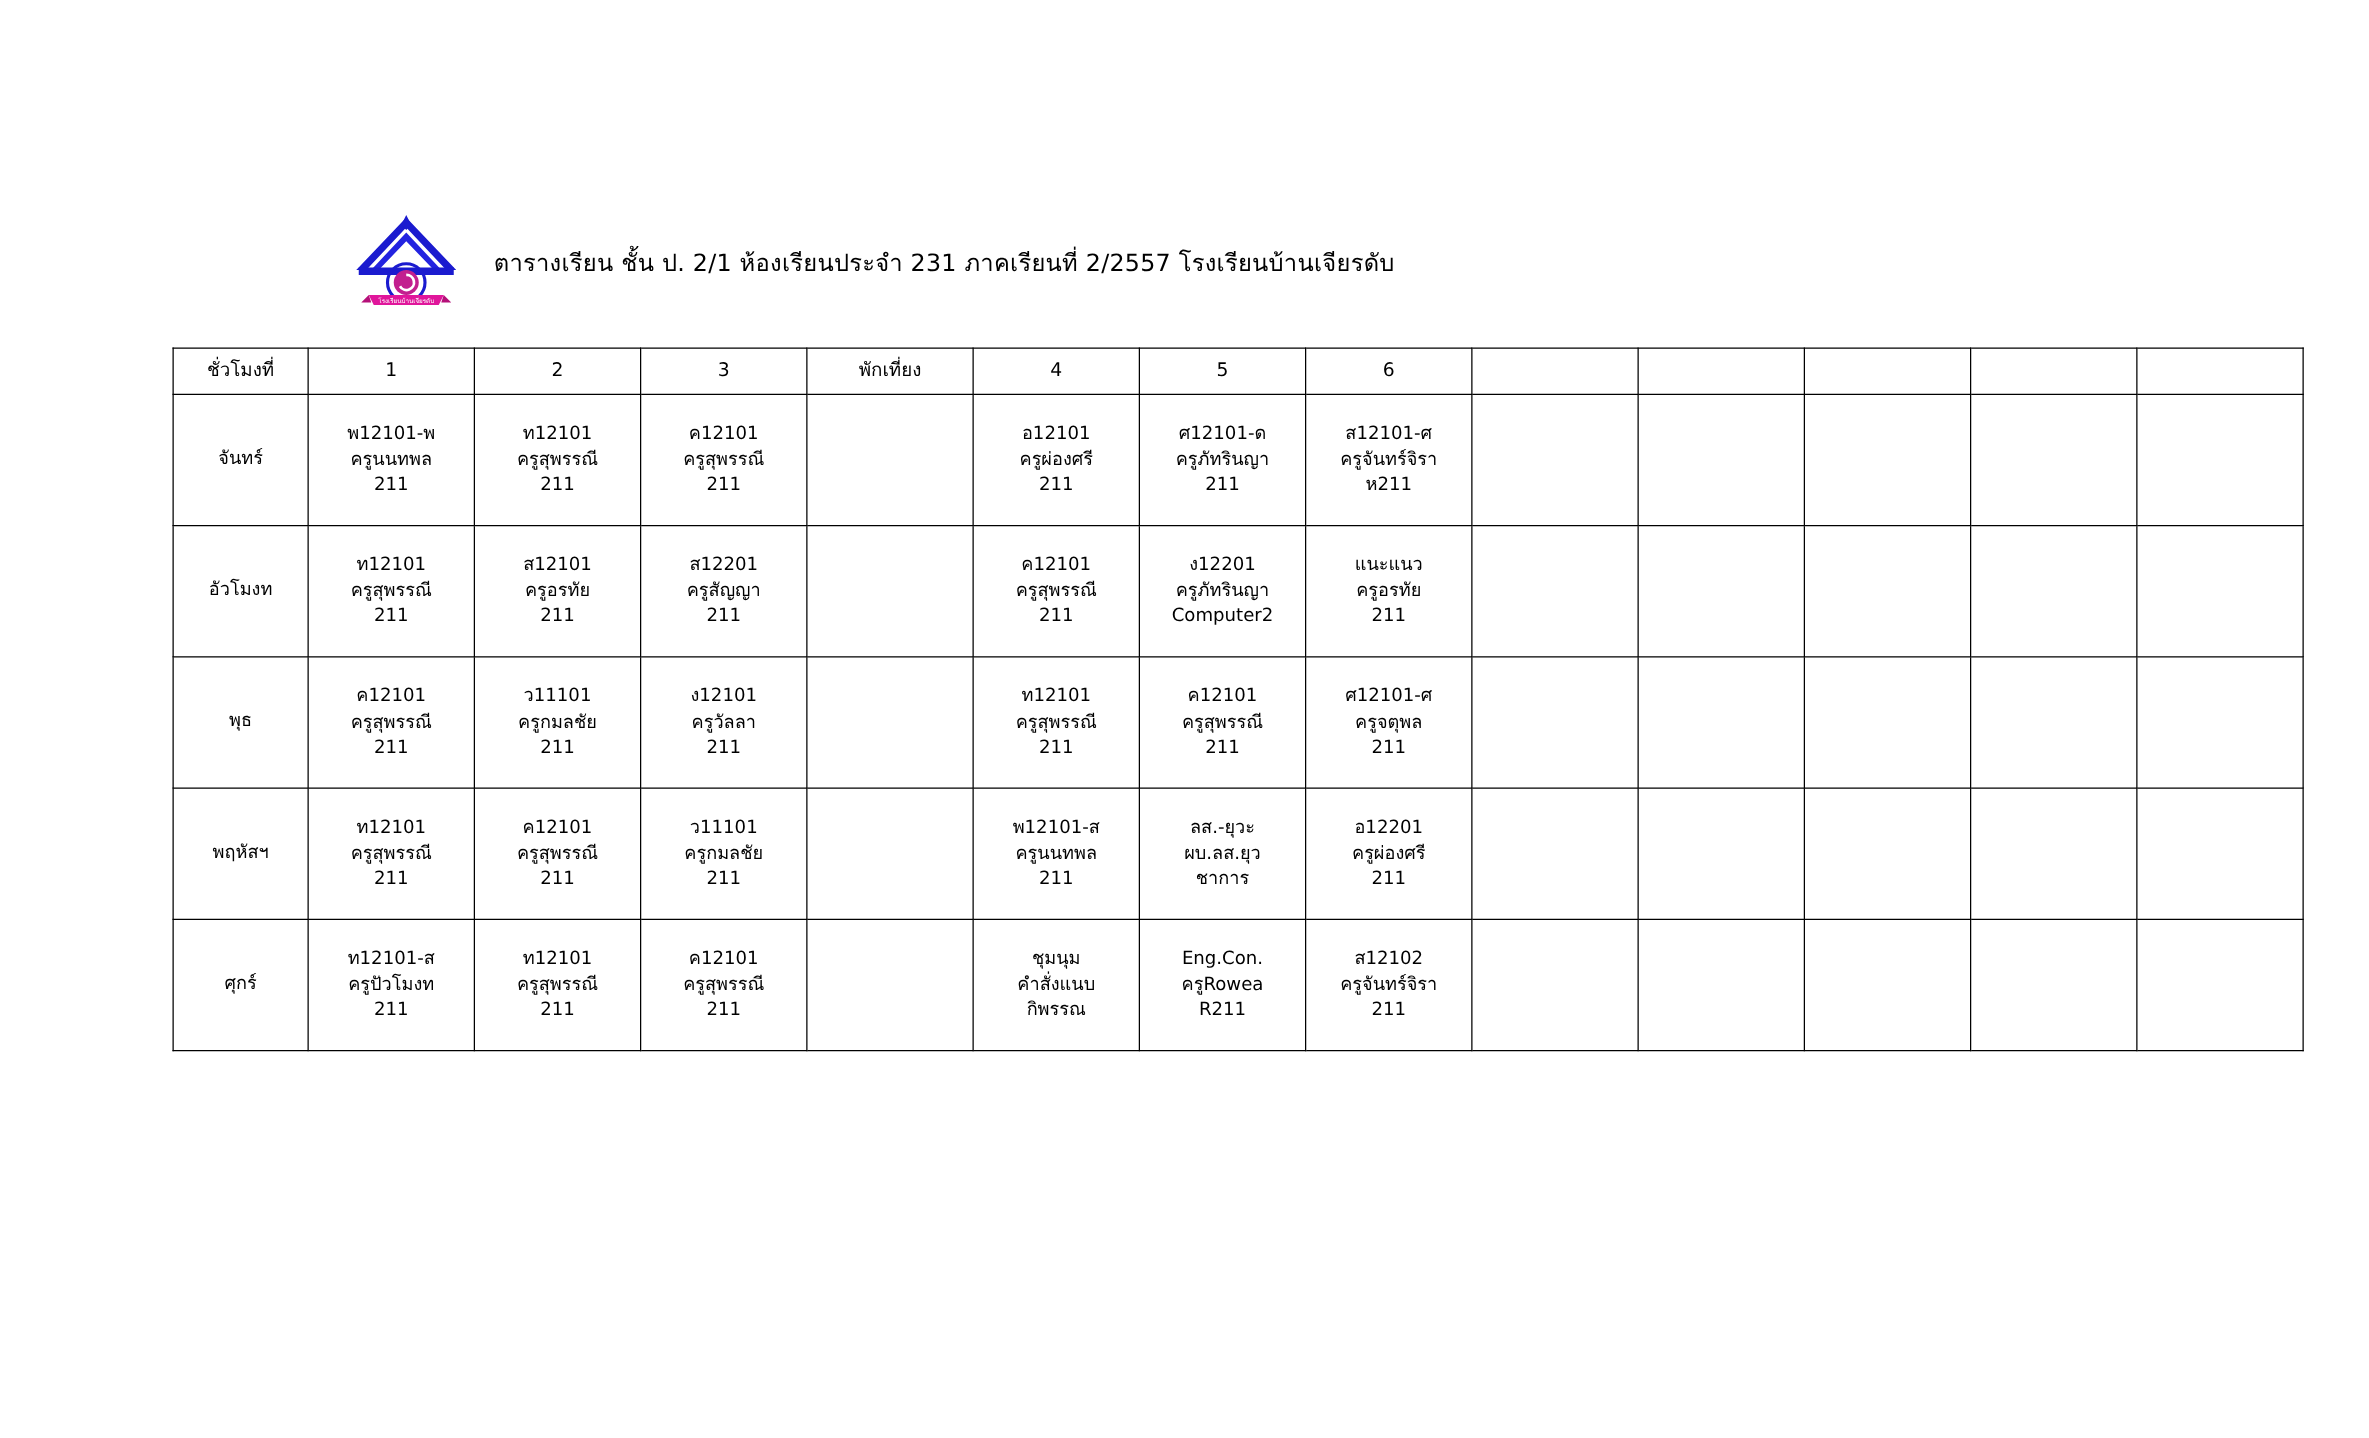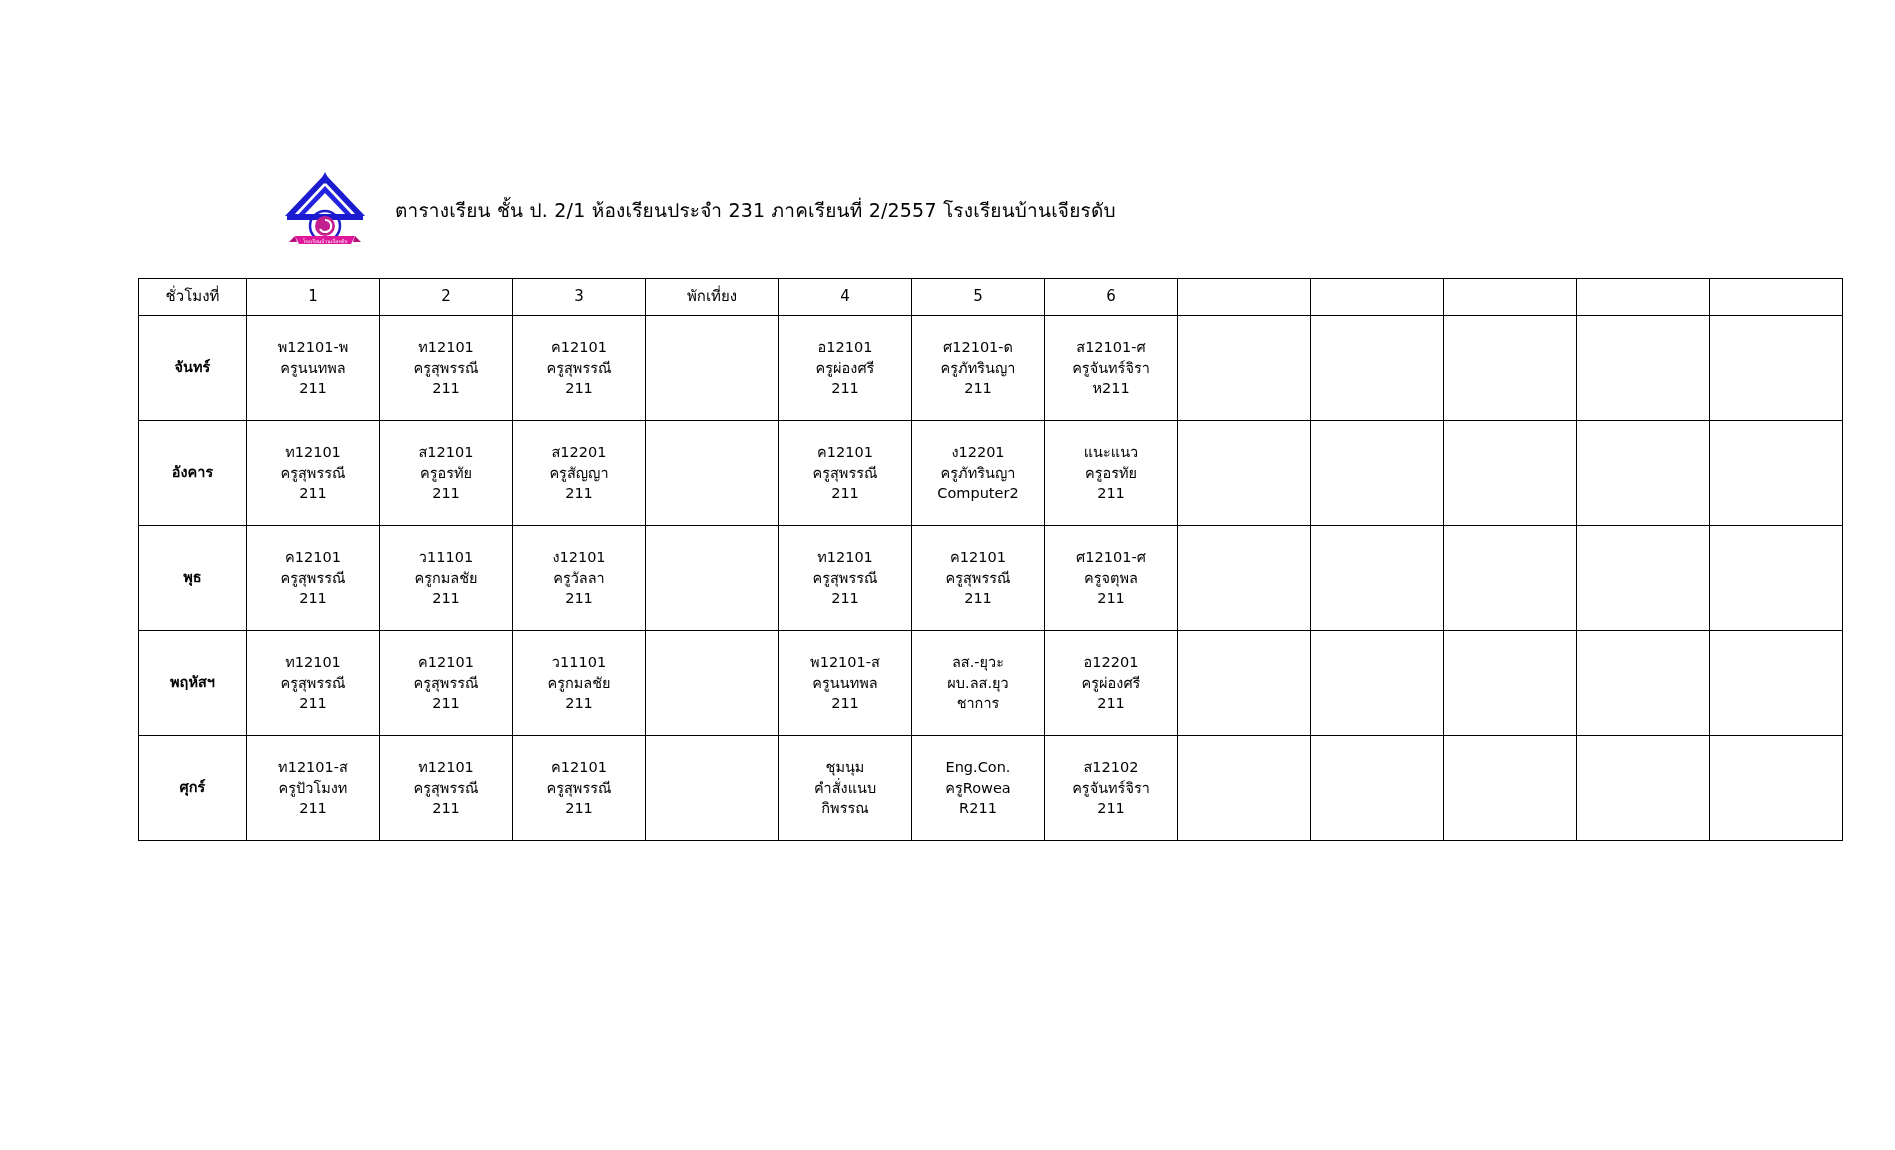--- a/index.html
+++ b/index.html
@@ -72,21 +72,21 @@
   col.c-day    { width: 108px; }
   col.c-per    { width: 133px; }
   col.c-blank  { width: 133px; }
 
   tr.row-period td { height: 36px; font-size: 15px; }
   tr.row-time   td { height: 36px; font-size: 14.5px; letter-spacing: 0.3px; }
   tr.row-day    td { height: 104px; }
 
   td.day-label {
     font-size: 19px;
-    font-weight: bold;
+    font-weight: normal;
     font-family: "DejaVu Sans", sans-serif;
   }
   td.head-label {
     font-size: 15px;
   }
   .cell-lines {
     display: flex;
     flex-direction: column;
     justify-content: center;
     align-items: center;
@@ -230,21 +230,21 @@
               <div class="cell-lines"></div>
             </td>
             <td>
               <div class="cell-lines"></div>
             </td>
             <td>
               <div class="cell-lines"></div>
             </td>
           </tr>
           <tr class="row-day">
-            <td class="day-label">อังคาร</td>
+            <td class="day-label">อัวโมงท</td>
             <td>
               <div class="cell-lines">
                 <span>ท12101</span>
                 <span>ครูสุพรรณี</span>
                 <span>211</span>
               </div>
             </td>
             <td>
               <div class="cell-lines">
                 <span>ส12101</span>

